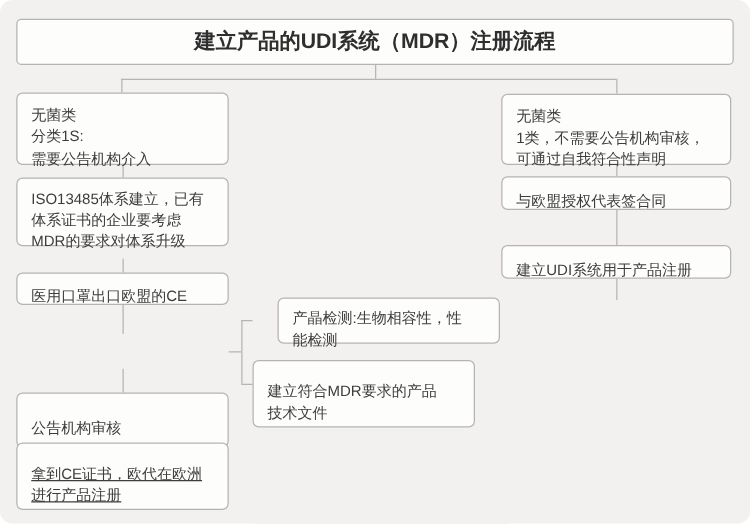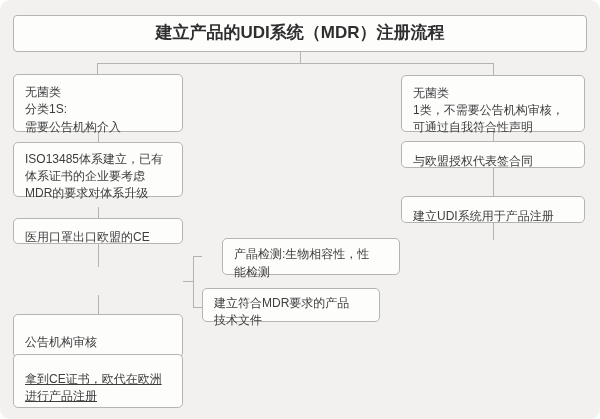--- a/index.html
+++ b/index.html
@@ -47,21 +47,21 @@
   .col-l { left: 13px; width: 170px; }
   #l1 { top: 74px;  height: 58px; }
   #l2 { top: 142px; height: 55px; }
   #l3 { top: 218px; height: 26px; }
   #l4 { top: 267px; height: 28px; }
   #l5 { top: 314px; height: 44px; }
   #l6 { top: 354px; height: 54px; text-decoration: underline; }
   
   .col-m { left: 202px; width: 178px; }
   #m1 { top: 238px; height: 37px; margin-left: 20px; }
-  #m2 { top: 288px; height: 34px; }
+  #m2 { top: 288px; height: 54px; }
   
   .col-r { left: 401px; width: 184px; }
   #r1 { top: 75px;  height: 57px; }
   #r2 { top: 141px; height: 27px; }
   #r3 { top: 196px; height: 27px; }
   #r4 { top: 240px; height: 27px; }
   
   .line {
     position: absolute;
     background: var(--connector, #b6b4b1);

